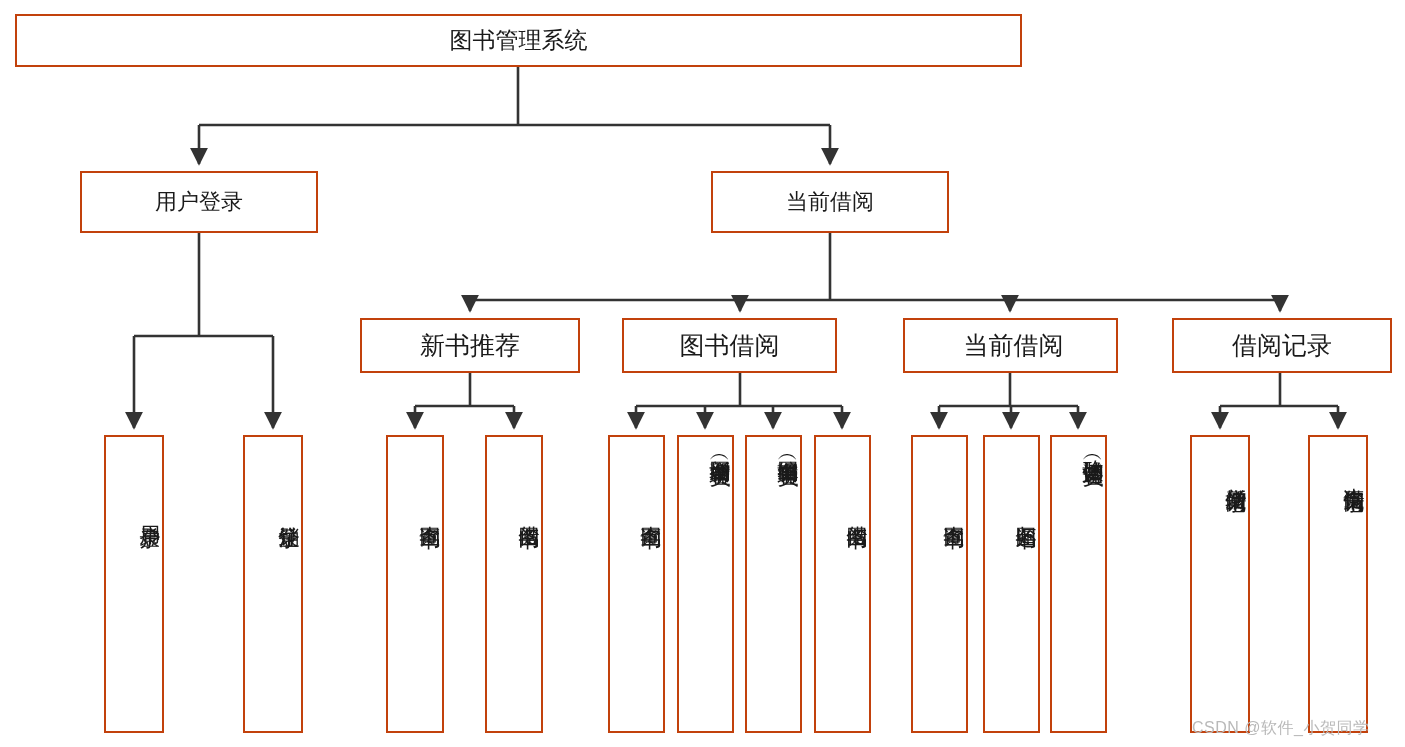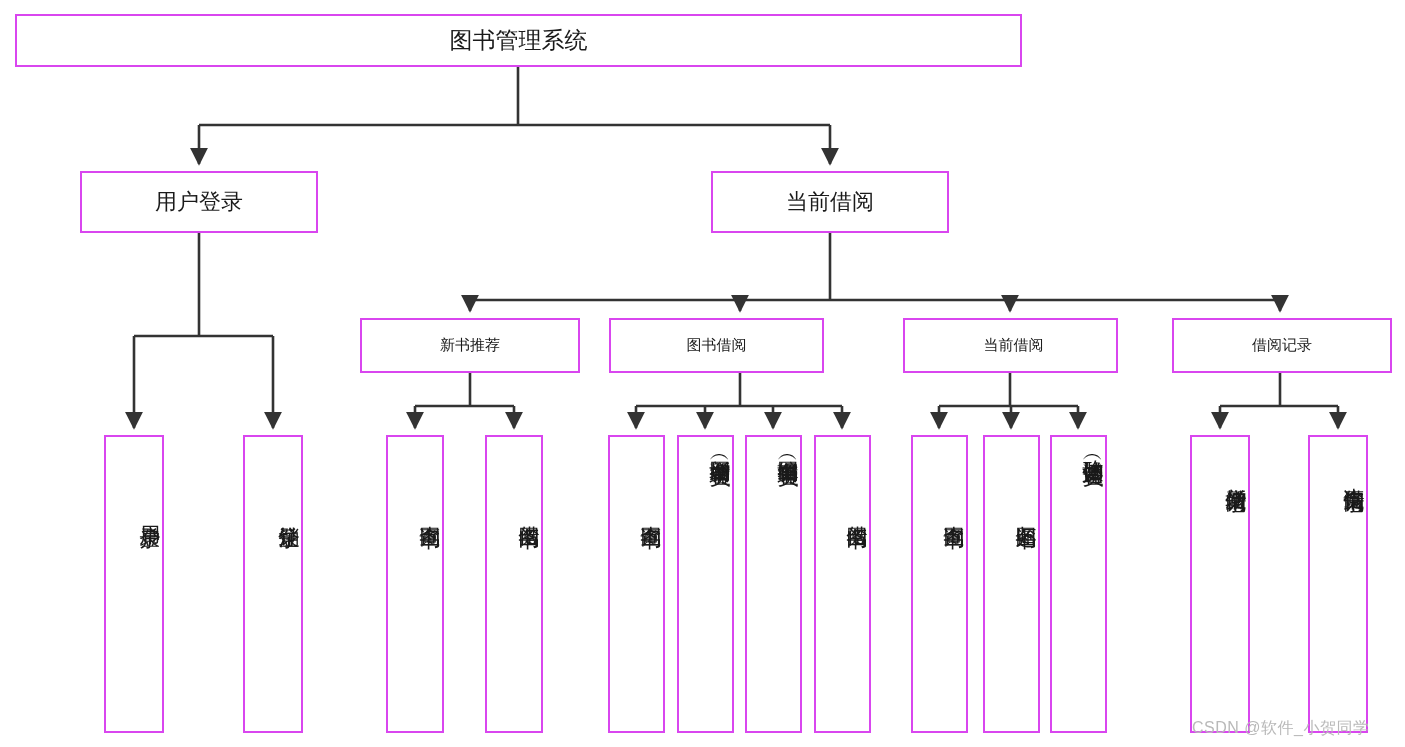--- a/index.html
+++ b/index.html
@@ -22,38 +22,39 @@
     position: absolute;
     left: 0;
     top: 0;
     width: 1405px;
     height: 747px;
     pointer-events: none;
   }
   .node {
     position: absolute;
     box-sizing: border-box;
-    border: 2px solid #d946ef;
+    border: 2px solid #c2410c;
     background: #ffffff;
     color: #1a1a1a;
     display: flex;
     align-items: center;
     justify-content: center;
     text-align: center;
     line-height: 1.12;
     z-index: 2;
   }
   .node.root {
     font-size: 23px;
   }
   .node.level1 {
     font-size: 22px;
   }
   .node.level2 {
-    font-size: 15px;
+    font-size: 25px;
+    font-family: Liberation Serif, serif;
   }
   .node.leaf {
     font-size: 21px;
     writing-mode: vertical-rl;
     text-orientation: upright;
     letter-spacing: 1px;
     padding-top: 14px;
     align-items: flex-start;
     justify-content: flex-start;
     white-space: nowrap;
@@ -132,21 +133,21 @@
   <div class="node level1" style="left:80px; top:171px; width:238px; height:62px;">
     <span>用户登录</span>
   </div>
   <div class="node level1" style="left:711px; top:171px; width:238px; height:62px;">
     <span>当前借阅</span>
   </div>
 
   <div class="node level2" style="left:360px; top:318px; width:220px; height:55px;">
     <span>新书推荐</span>
   </div>
-  <div class="node level2" style="left:609px; top:318px; width:215px; height:55px;">
+  <div class="node level2" style="left:622px; top:318px; width:215px; height:55px;">
     <span>图书借阅</span>
   </div>
   <div class="node level2" style="left:903px; top:318px; width:215px; height:55px;padding-left:6px;">
     <span>当前借阅</span>
   </div>
   <div class="node level2" style="left:1172px; top:318px; width:220px; height:55px;">
     <span>借阅记录</span>
   </div>
 
   <div class="node leaf" style="left:104px; top:435px; width:60px; height:298px; padding-top:72px;">

